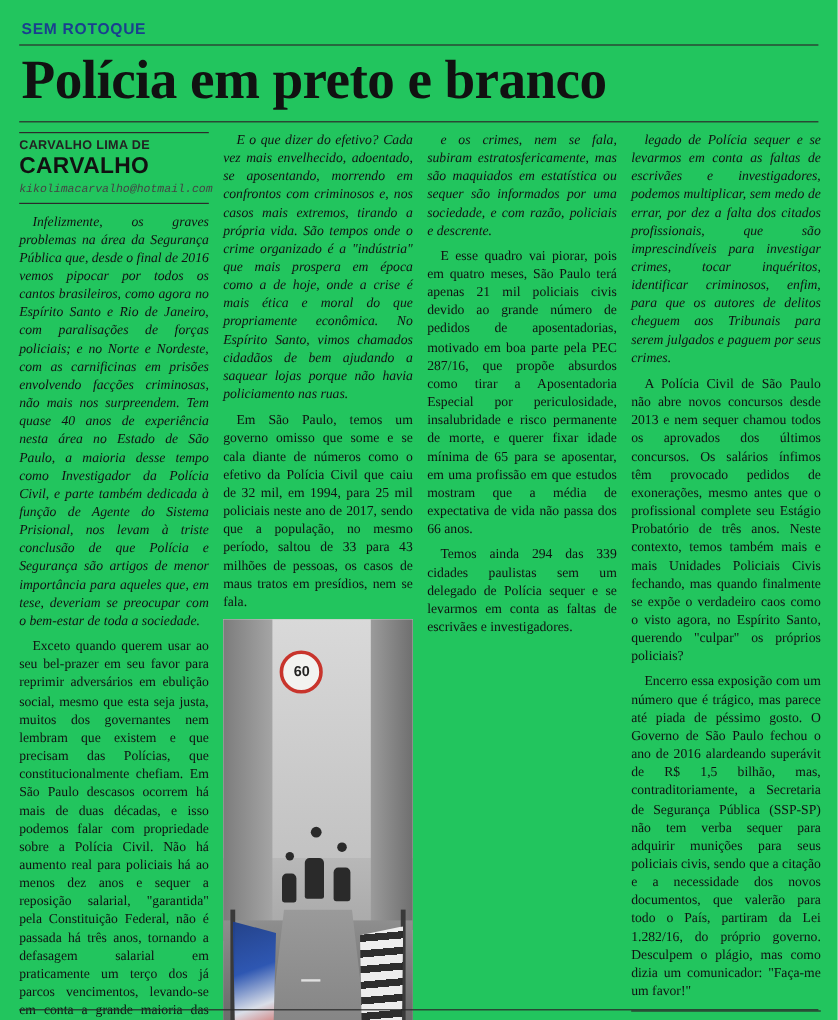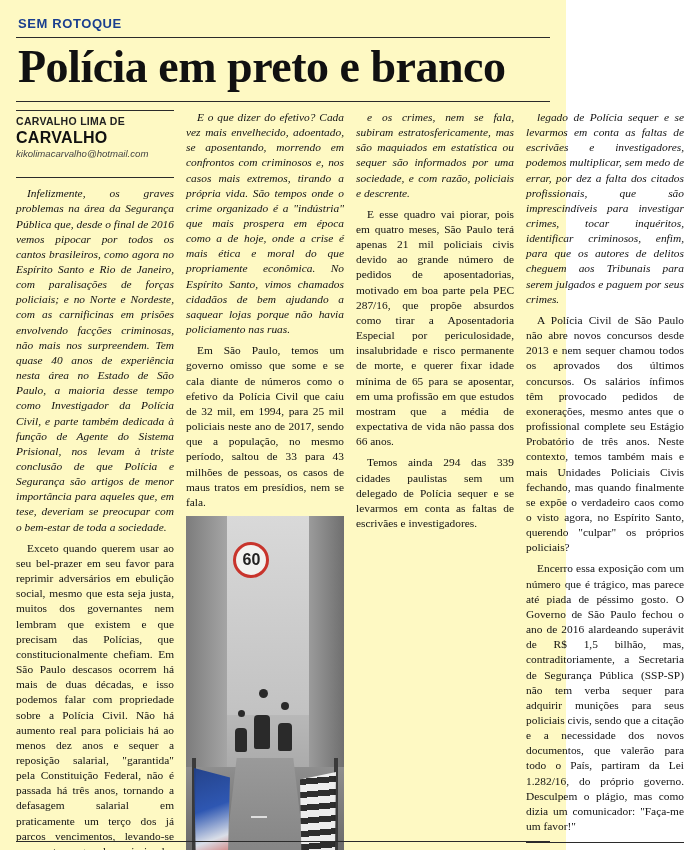--- a/index.html
+++ b/index.html
@@ -9,25 +9,25 @@
   body {
     width: 698px;
     height: 850px;
     background: #ffffff;
     font-family: "Liberation Serif", serif;
     color: #111111;
     overflow: hidden;
   }
   .page {
     position: relative;
-    width: 566px;
+    width: 698px;
     height: 850px;
     box-sizing: border-box;
     padding: 14px 16px 10px 16px;
-    background: #fef9c3;
+    background: #22c55e;
   }
   .kicker {
     font-family: "Liberation Sans", sans-serif;
     font-weight: bold;
     font-size: 13px;
     letter-spacing: 0.6px;
     color: #1a3f8f;
     text-transform: uppercase;
     margin: 2px 0 6px 2px;
   }
@@ -78,33 +78,33 @@
   }
   .byline .by-name-1 {
     font-family: "Liberation Sans", sans-serif;
     font-size: 10.5px;
     font-weight: bold;
     letter-spacing: 0.3px;
     color: #222;
   }
   .byline .by-name-2 {
     font-family: "Liberation Sans", sans-serif;
-    font-size: 16px;
+    font-size: 19px;
     font-weight: bold;
     letter-spacing: 0.3px;
     color: #111;
     line-height: 1.1;
   }
   .byline .by-mail {
-    font-family: Liberation Sans, sans-serif;
+    font-family: Liberation Mono, monospace;
     font-size: 9.6px;
     font-style: italic;
     color: #444;
     margin-top: 2px;
-    margin-bottom: 16px;
+    margin-bottom: 4px;
   }
   .byline .by-rule-bottom {
     border-top: 1px solid #2b2b2b;
     margin-top: 2px;
   }
   
   .art-col {
     width: 158px;
     flex: 0 0 158px;
     position: relative;
@@ -161,21 +161,21 @@
     position: absolute;
     left: 30%;
     top: 6%;
     width: 30px;
     height: 30px;
     border-radius: 50%;
     background: #f2f2f0;
     border: 3px solid #c8342c;
     color: #222;
     font-family: "Liberation Sans", sans-serif;
-    font-size: 16px;
+    font-size: 12px;
     font-weight: bold;
     display: flex;
     align-items: center;
     justify-content: center;
   }
   .art .flag {
     position: absolute;
     bottom: 0;
     width: 46px;
     height: 190px;

